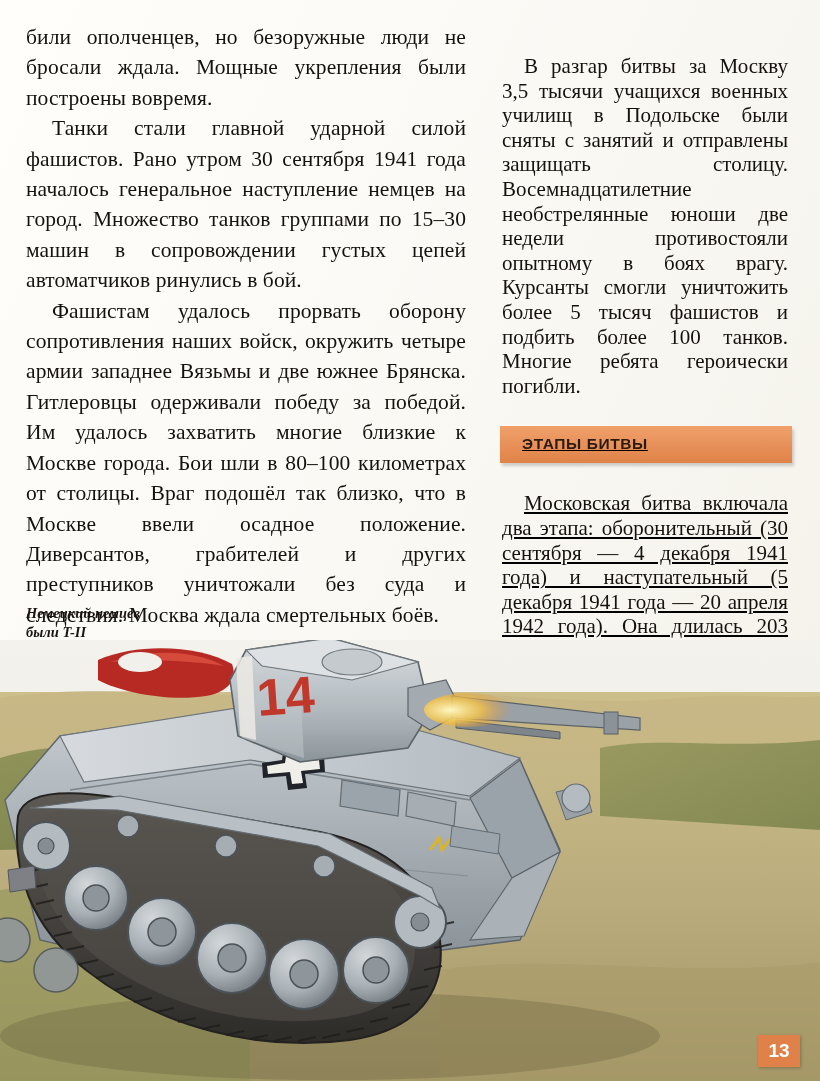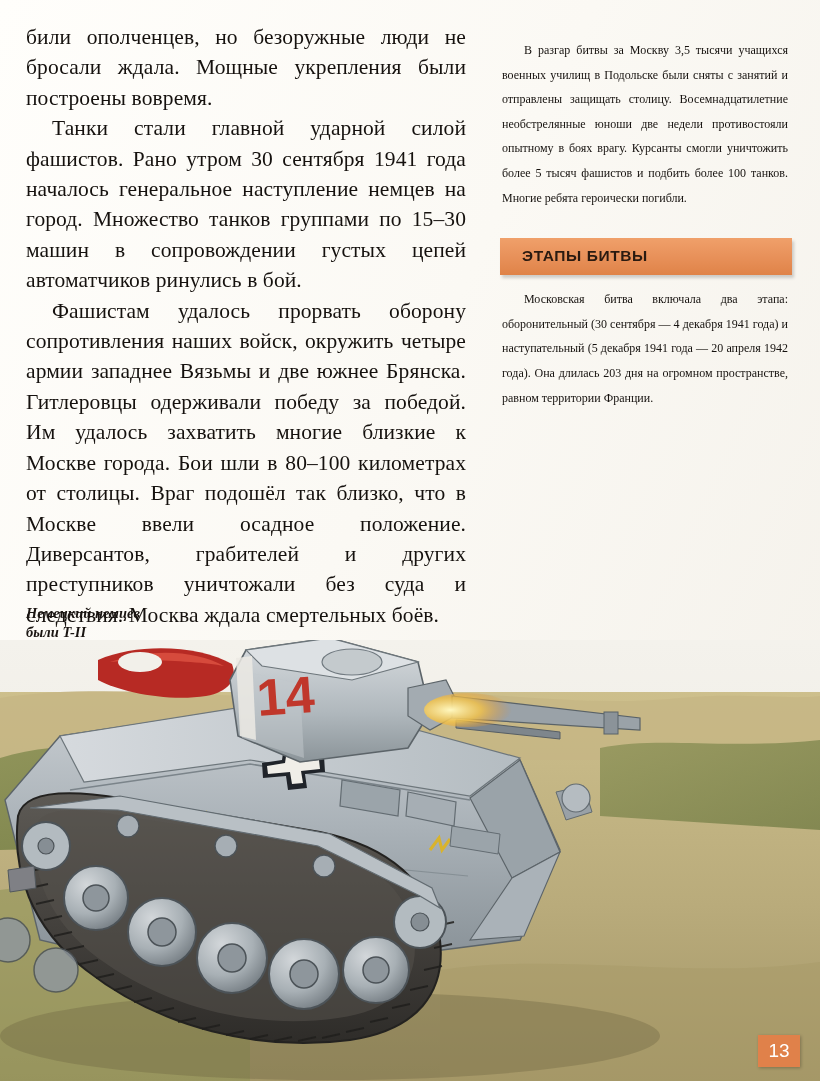--- a/index.html
+++ b/index.html
@@ -68,31 +68,31 @@
     padding: 7px 0 9px 22px;
     box-shadow: 2px 3px 3px rgba(0,0,0,0.18);
     position: relative;
   }
   .side-head::after {
     content: "";
     position: absolute;
     right: -0px; top: 0; bottom: 0; width: 0;
   }
   .side-body {
-    margin-top: 12px;
-    font-size: 12px;
+    margin-top: 28px;
+    font-size: 21px;
     line-height: 24.6px;
     text-align: justify;
     text-justify: inter-word;
     color: #15110e;
     padding: 0 4px 0 2px;
   }
   .side-body.indent { text-indent: 22px; }
   .side-block { margin-bottom: 18px; }
-  .side-block.second { margin-top: 28px; }
+  .side-block.second { margin-top: 28px; text-decoration: underline; }
 
   
   .illo {
     position: absolute;
     left: 0;
     top: 640px;
     width: 820px;
     height: 441px;
     overflow: hidden;
   }
@@ -102,21 +102,21 @@
   .page-num {
     position: absolute;
     right: 20px;
     bottom: 14px;
     width: 42px;
     height: 32px;
     background: #e0814a;
     color: #ffffff;
     font-family: "Liberation Sans", sans-serif;
     font-size: 19px;
-    font-weight: normal;
+    font-weight: bold;
     display: flex;
     align-items: center;
     justify-content: center;
     box-shadow: 1px 1px 3px rgba(0,0,0,0.25);
   }
 </style>
 </head>
 <body>
 
 <div class="page">

